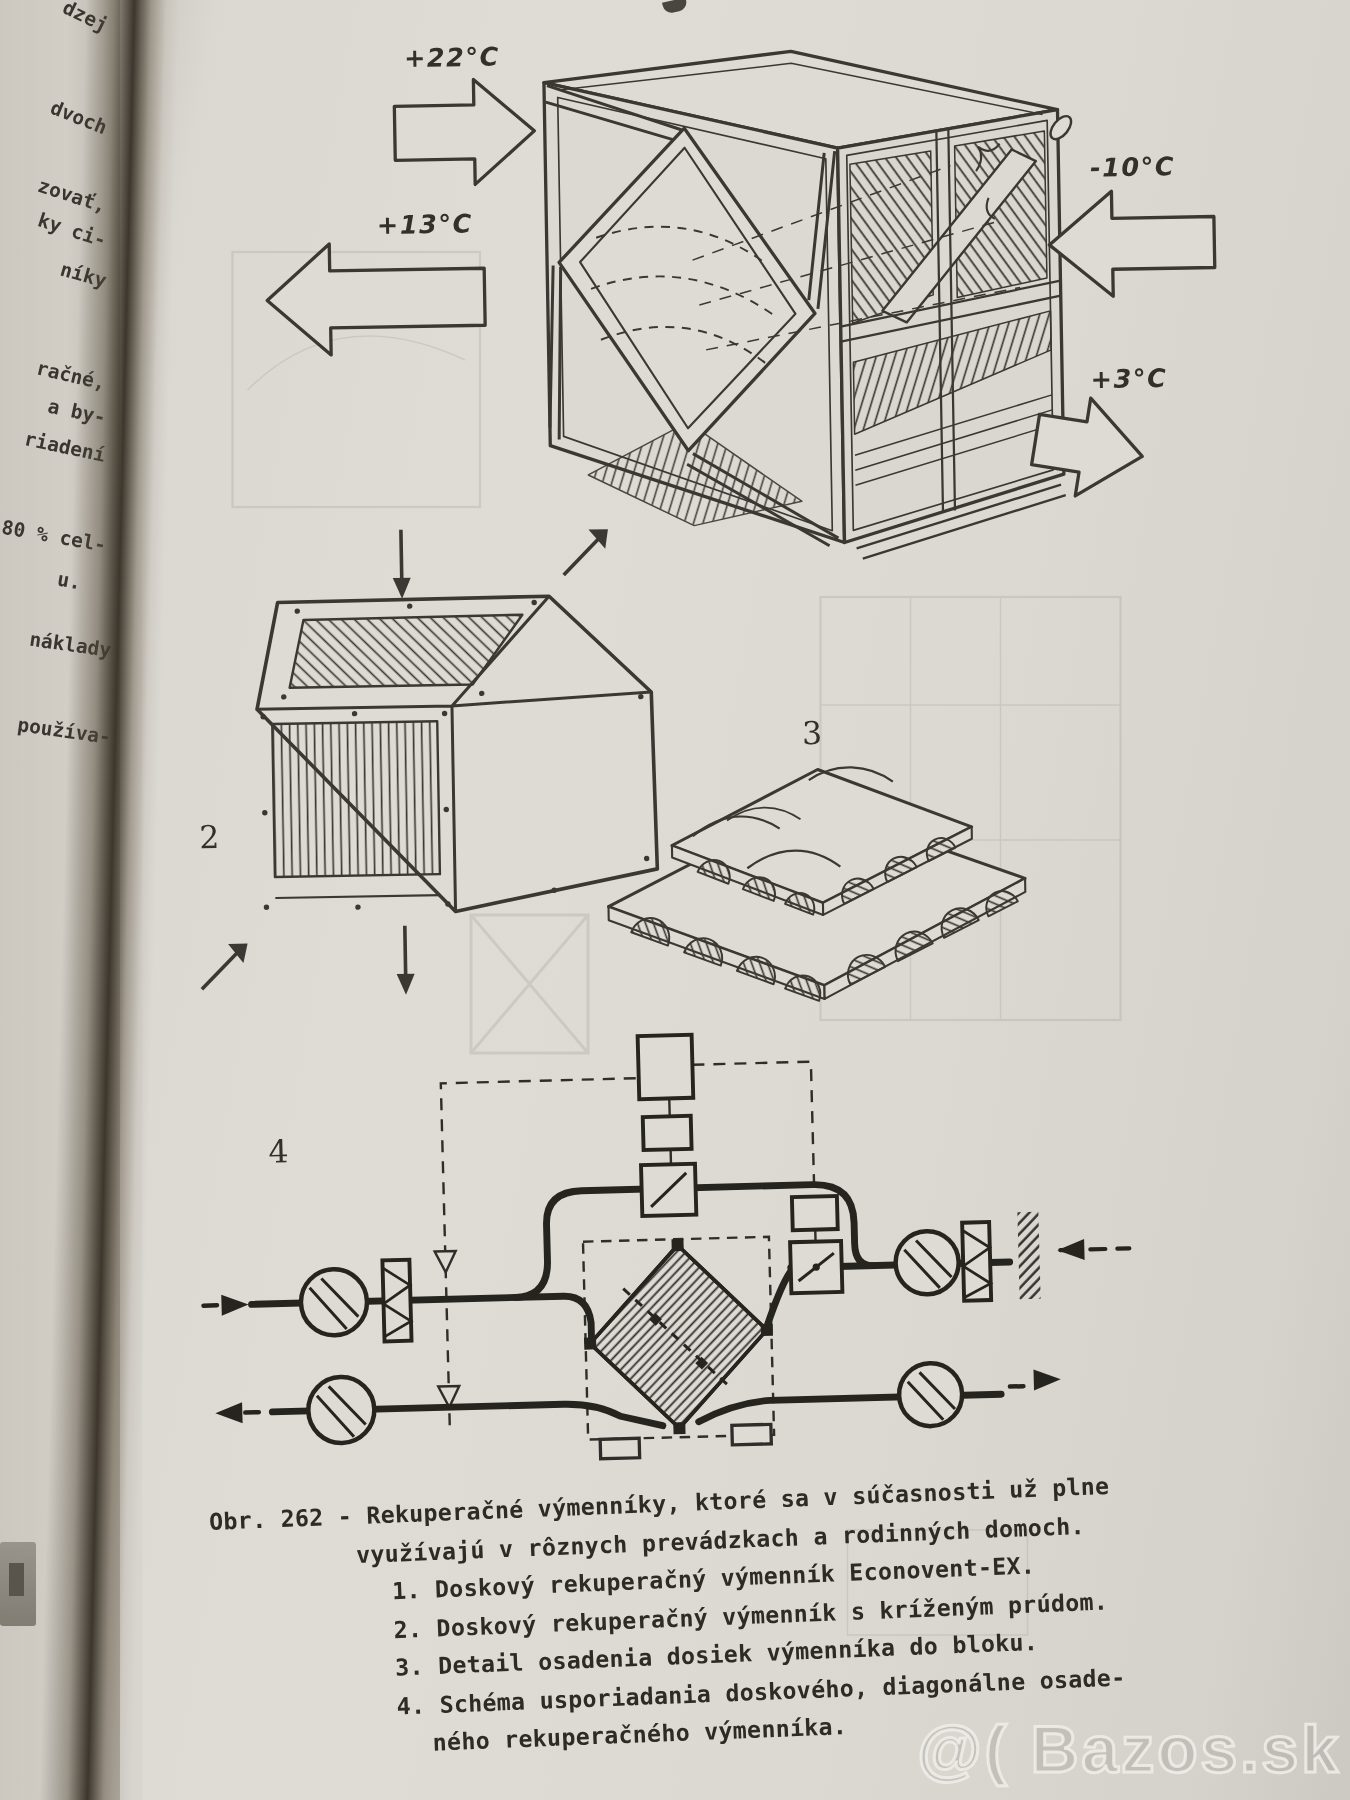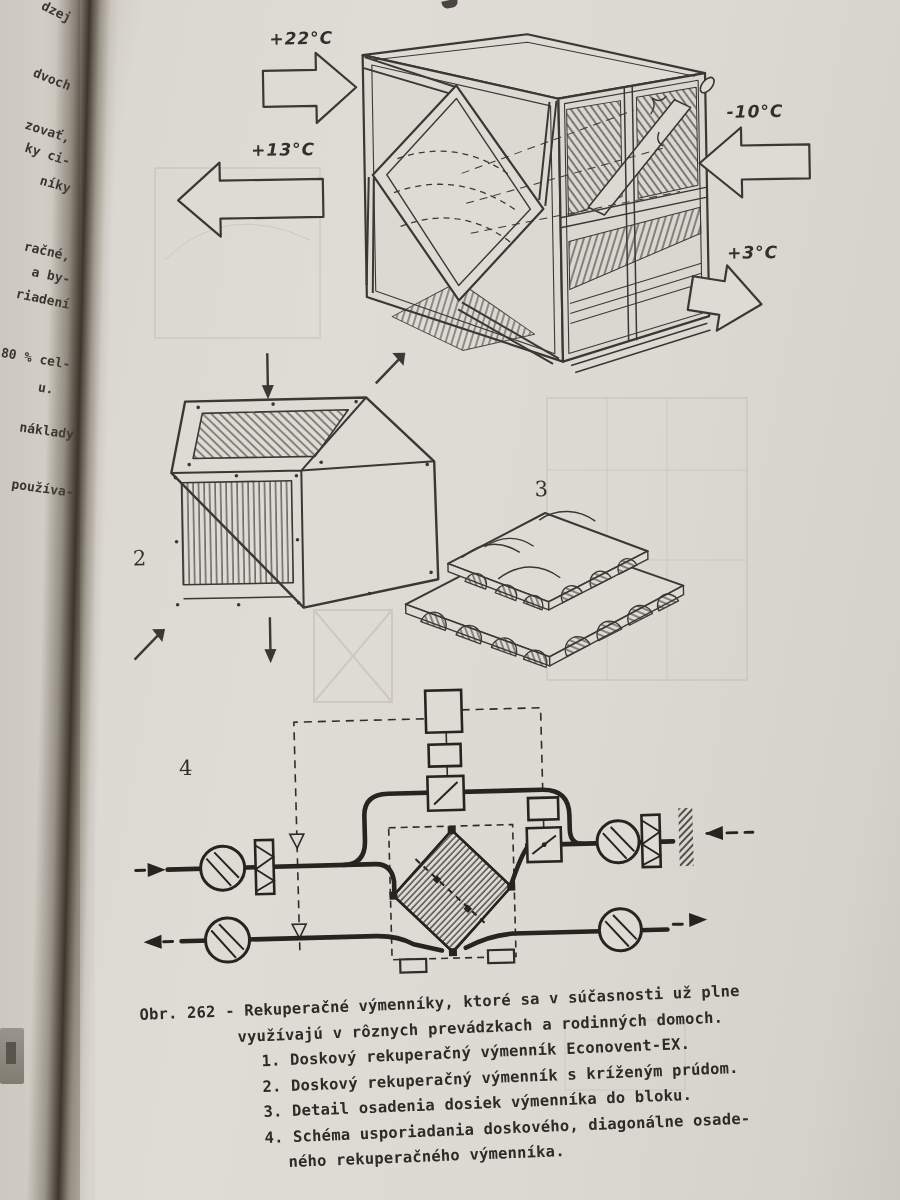--- a/index.html
+++ b/index.html
@@ -372,14 +372,17 @@
       <div class="ln">1. Doskový rekuperačný výmenník Econovent-EX.</div>
       <div class="ln">2. Doskový rekuperačný výmenník s kríženým prúdom.</div>
       <div class="ln">3. Detail osadenia dosiek výmenníka do bloku.</div>
       <div class="ln">4. Schéma usporiadania doskového, diagonálne osade-</div>
       <div class="ln">ného rekuperačného výmenníka.</div>
     </div>
   </div>
 
   <div class="gutter"></div>
 
+  <div class="watermark">
+    <span>@( Bazos.sk</span>
+  </div>
 
 </div>
 
 </body></html>

